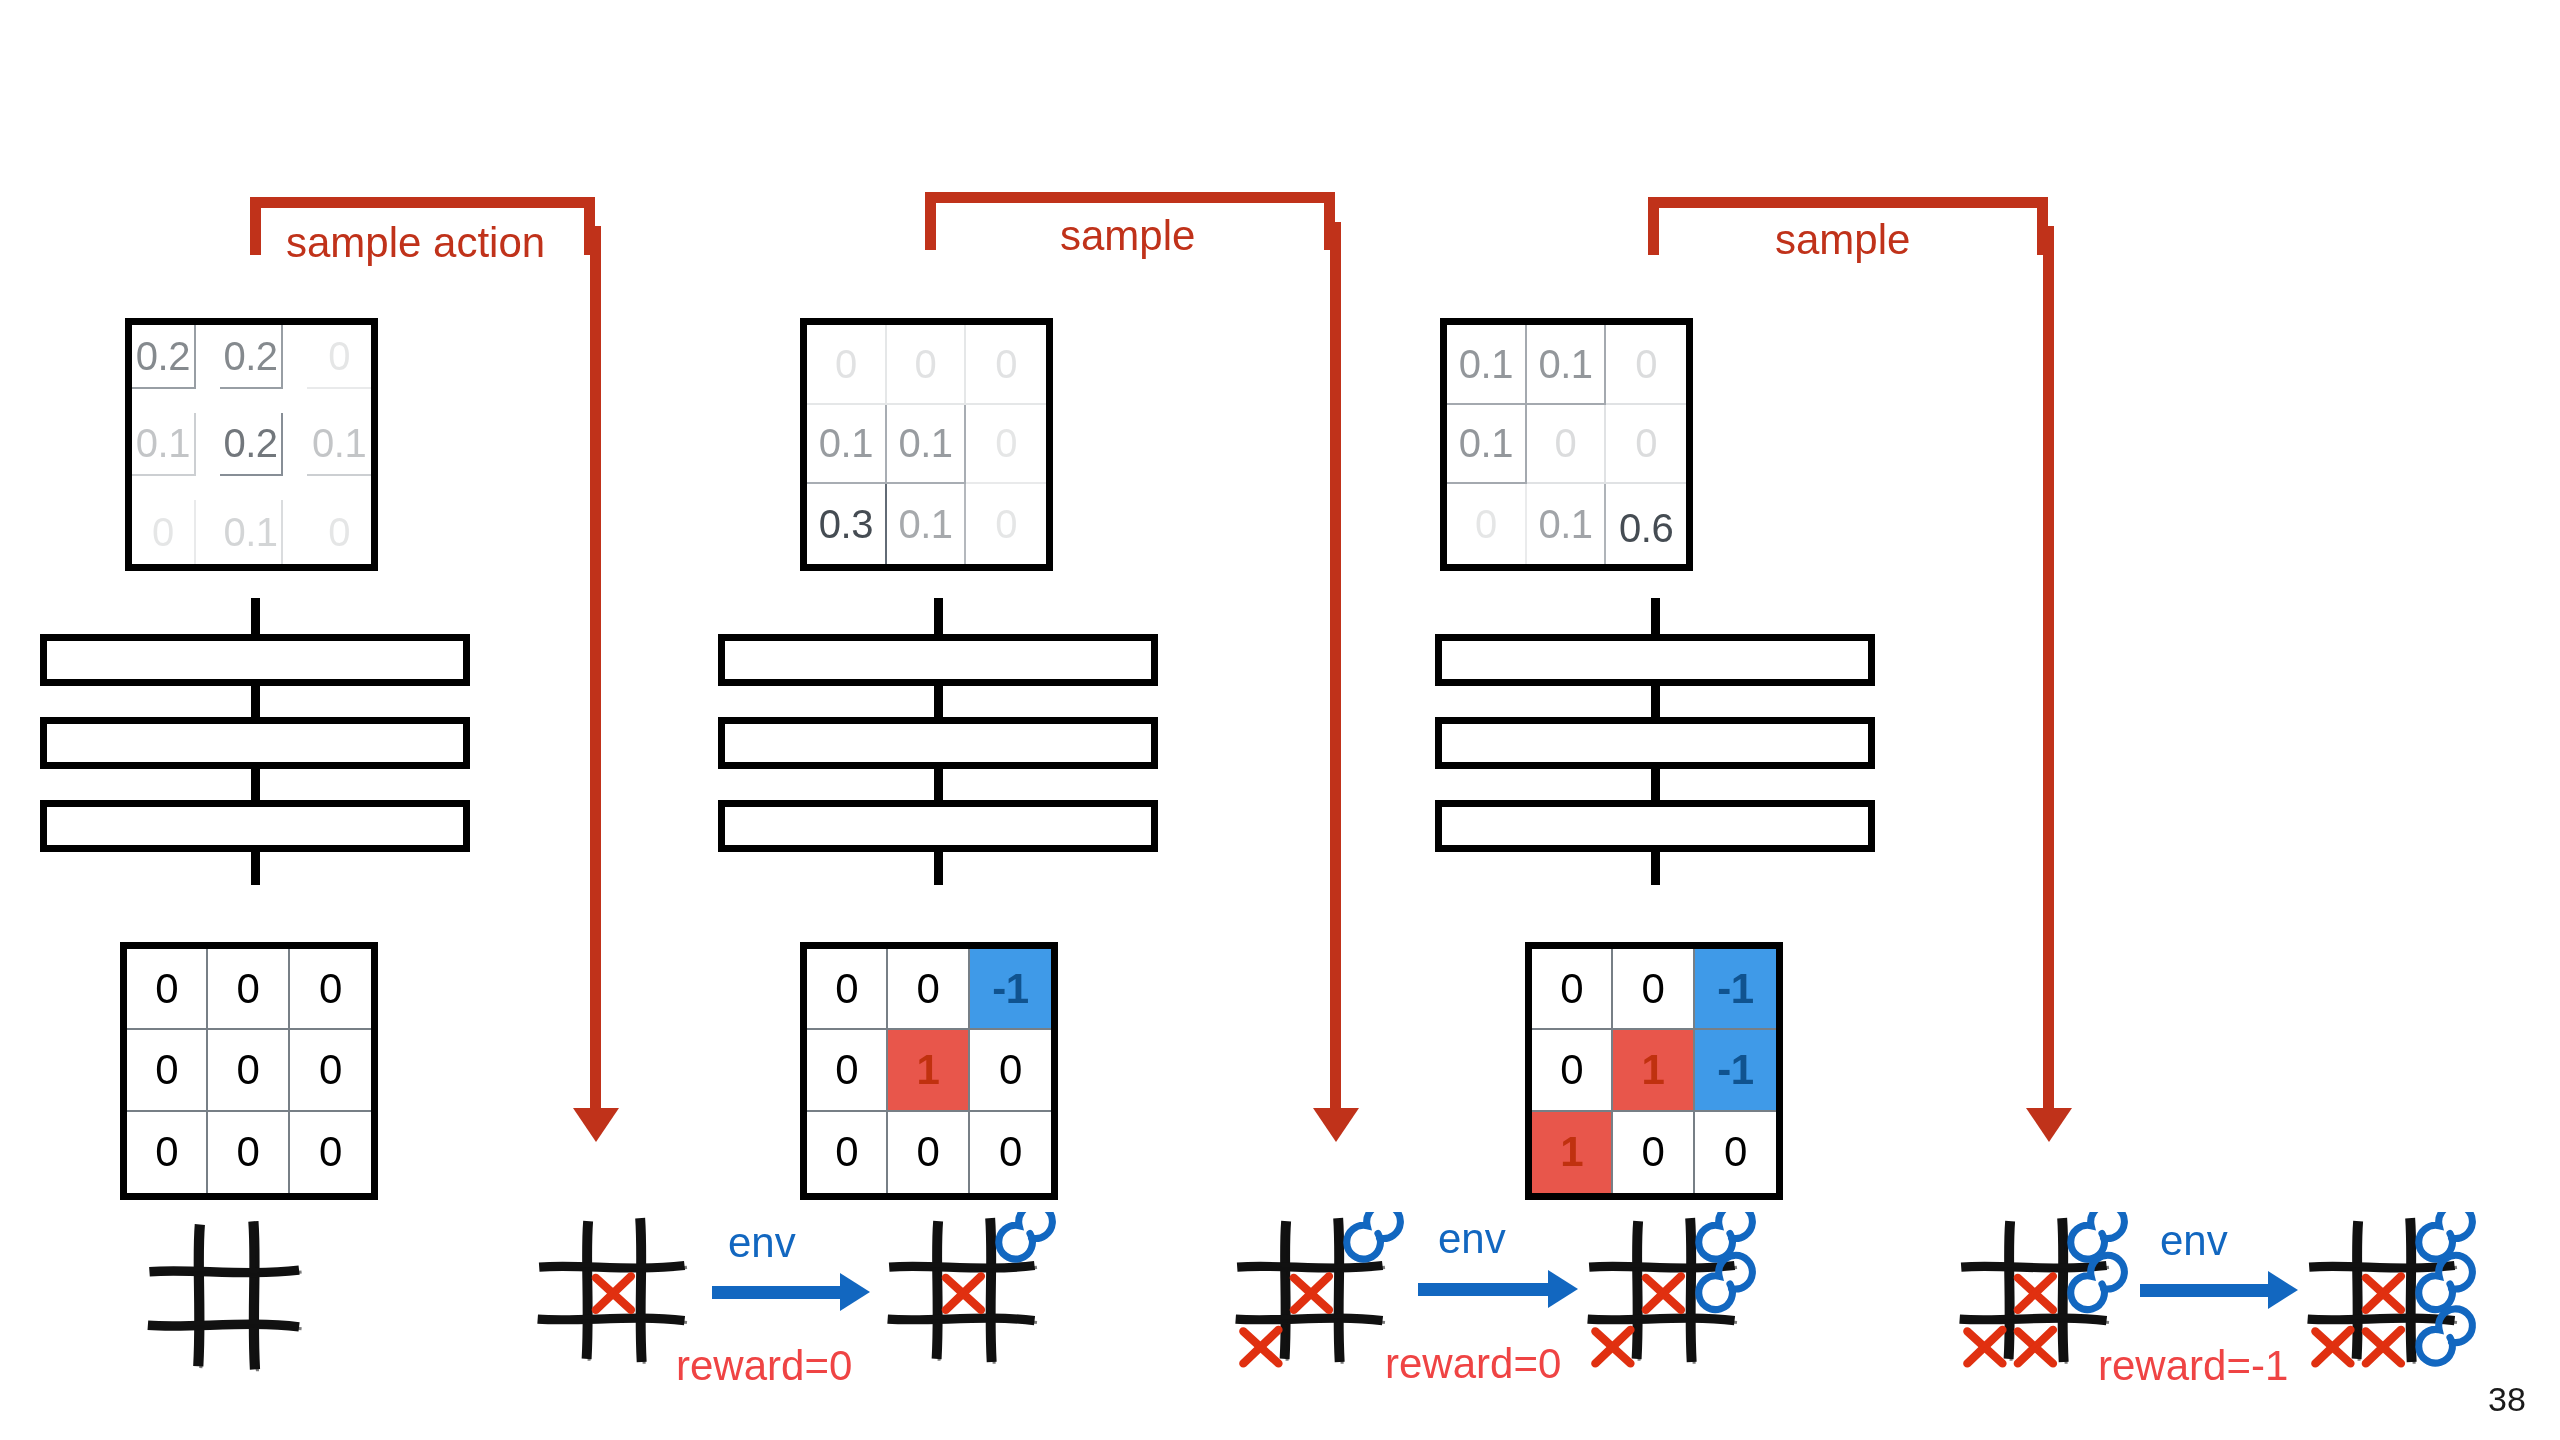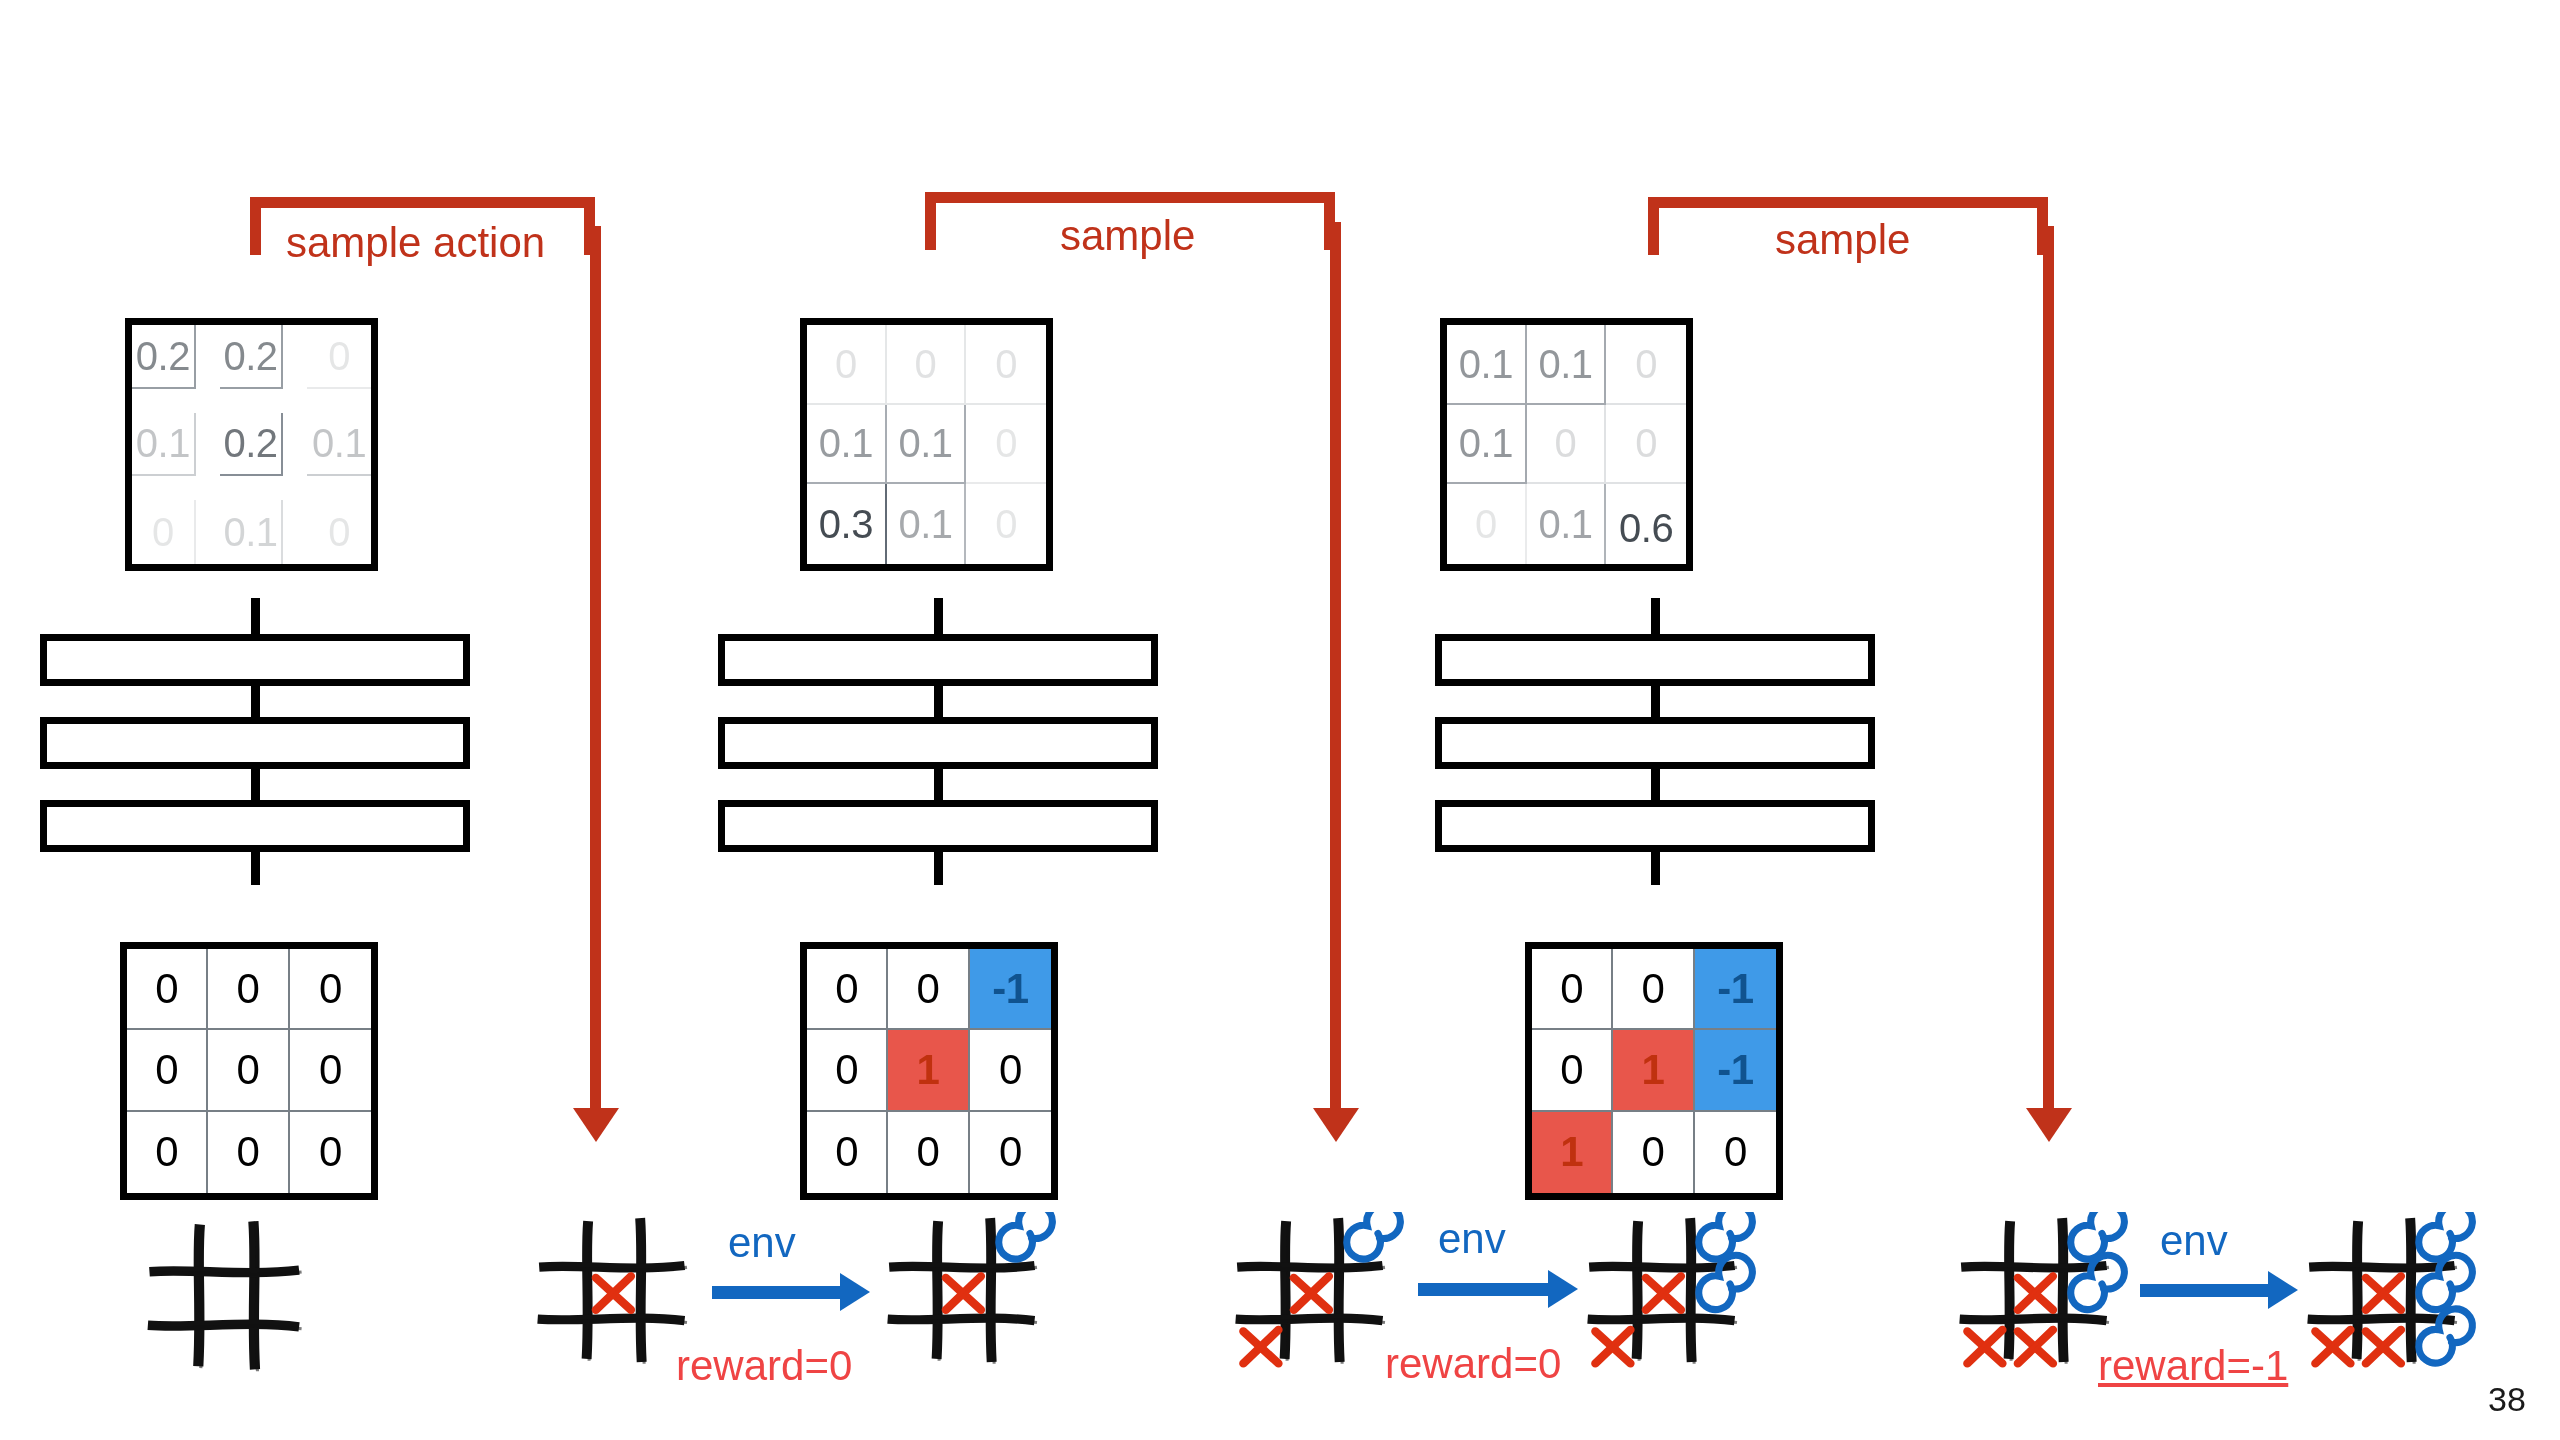--- a/index.html
+++ b/index.html
@@ -425,15 +425,15 @@
         <g>
           <path d="M43,78 L66,99" stroke="#e03010" stroke-width="5.4" fill="none" stroke-linecap="round"></path>
           <path d="M66,77 L43,99" stroke="#e03010" stroke-width="5.4" fill="none" stroke-linecap="round"></path>
           <path d="M67,75 L50,91" stroke="#e03010" stroke-width="2" fill="none" opacity="0.85"></path>
         </g>
       </svg>
     </div>
     <div class="env-label" style="left: 2160px; top: 1220px;">env</div>
     <div class="blue-shaft" style="left: 2140px; top: 1284px; width: 128px;"></div>
     <div class="blue-head" style="left: 2268px; top: 1271px;"></div>
-    <div class="reward-label" style="left: 2098px; top: 1345px; text-decoration: underline;">reward=-1</div>
+    <div class="reward-label" style="left: 2098px; top: 1345px;">reward=-1</div>
     <div class="page-number" style="left: 2488px; top: 1382px;">38</div>
   </div>
 
 </body></html>

